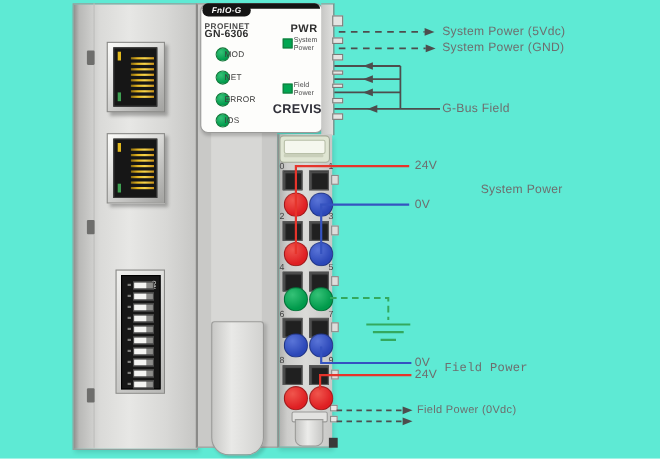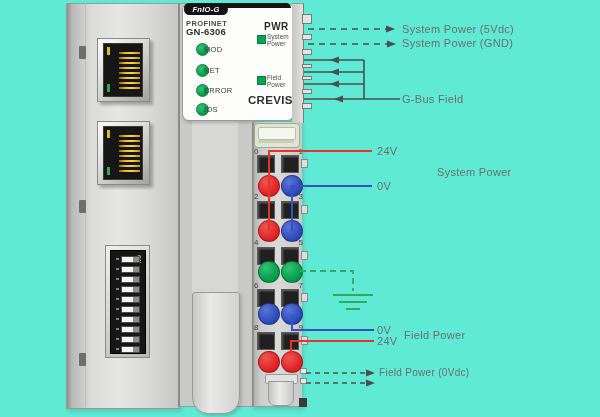--- a/index.html
+++ b/index.html
@@ -303,18 +303,18 @@
 
   <div class="lbl" style="left:402px;top:23px;">System Power (5Vdc)</div>
   <div class="lbl" style="left:402px;top:37px;">System Power (GND)</div>
   <div class="lbl" style="left:402px;top:93px;">G-Bus Field</div>
 
   <div class="lbl" style="left:377px;top:145px;">24V</div>
   <div class="lbl" style="left:400px;top:166px;margin-left:37px;">System Power</div>
   <div class="lbl" style="left:377px;top:180px;">0V</div>
 
   <div class="lbl" style="left:377px;top:324px;">0V</div>
-  <div class="lbl" style="left:404px;top:329px;">Field Power</div>
+  <div class="lbl" style="left:404px;top:329px;font-family:Liberation Mono, monospace;">Field Power</div>
   <div class="lbl" style="left:377px;top:335px;">24V</div>
 
   <div class="lbl lbl-sm" style="left:379px;top:367px;">Field Power (0Vdc)</div>
 
 </div>
 
 </body></html>

